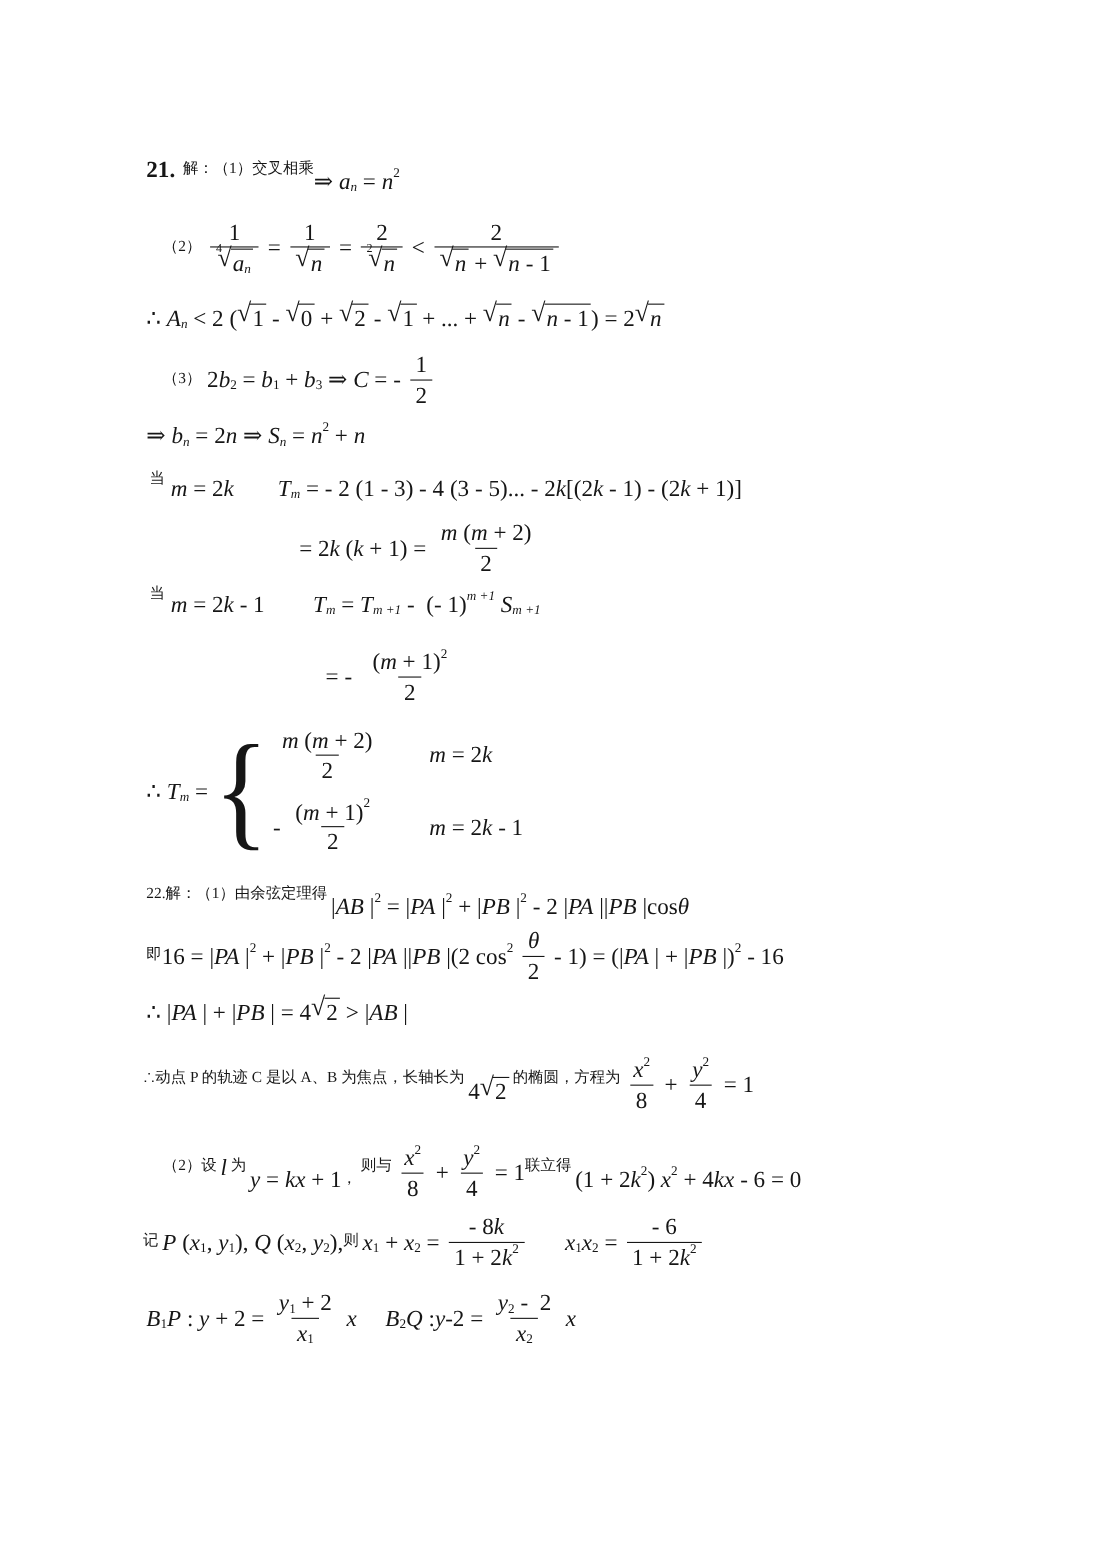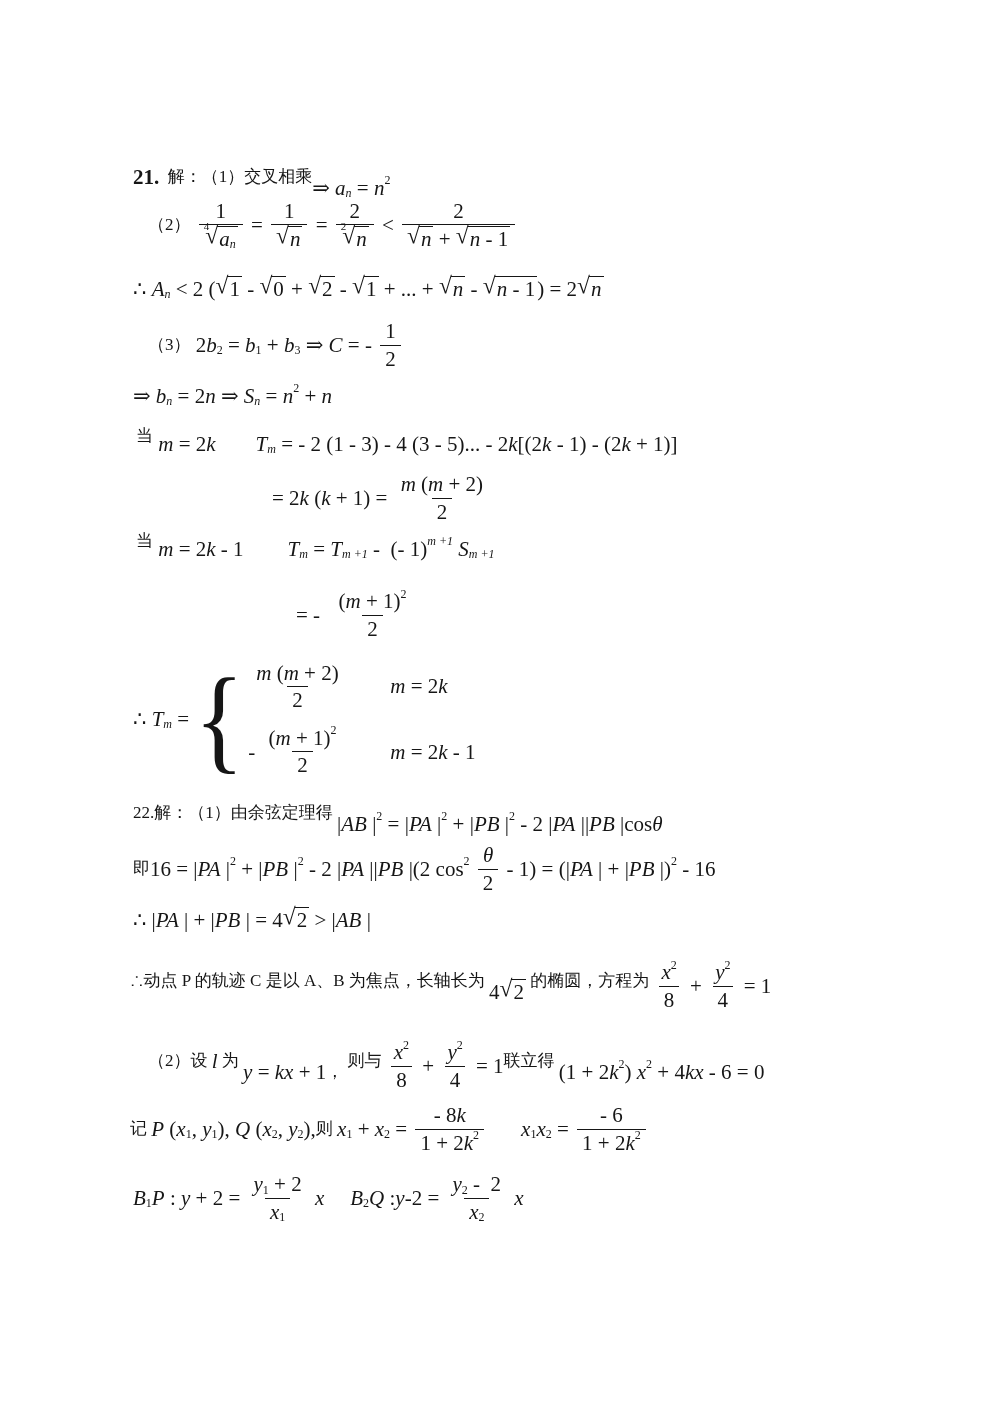--- a/index.html
+++ b/index.html
@@ -16,21 +16,21 @@
   .line {
     position:absolute;
     display:flex;
     align-items:center;
     font-size:21px;
     white-space:pre;
     line-height:1.15;
   }
   .t   { white-space:pre; }
   .v   { font-style:italic; white-space:pre; }
-  .c   { font-size:17px; white-space:pre; }
+  .c   { font-size:14px; white-space:pre; }
   .bold{ font-weight:bold; white-space:pre; }
   .sub { font-size:12px; transform:translateY(6px); white-space:pre; }
   .sup { font-size:12px; transform:translateY(-7px); white-space:pre; }
   .i   { font-style:italic; }
   .grp { display:inline-flex; align-items:center; position:relative; white-space:pre; }
   .sd1 { top:5px; }
   .sd2 { top:11px; }
   .raise { top:-8px; }
   .gapt { display:inline-block; height:1px; }
   
@@ -55,21 +55,21 @@
   }
   .pw-col { display:inline-flex; flex-direction:column; gap:14px; }
   .pw-row { display:inline-flex; align-items:center; }
   .pw-f { display:inline-flex; align-items:center; min-width:112px; }
   .pw-cond { display:inline-flex; align-items:center; margin-left:30px; }
 </style>
 </head>
 <body>
 
 <div class="page">
-  <div class="line" style="left:133px; top:136px; height:36px;margin-top:23px;"><span class="bold">21.</span><span class="c">  解：（1）交叉相乘</span><span class="grp sd2"><span class="t">⇒ </span><span class="v">a</span><span class="sub i">n</span><span class="t"> = </span><span class="v">n</span><span class="sup">2</span></span></div>
+  <div class="line" style="left:133px; top:136px; height:36px;"><span class="bold">21.</span><span class="c">  解：（1）交叉相乘</span><span class="grp sd2"><span class="t">⇒ </span><span class="v">a</span><span class="sub i">n</span><span class="t"> = </span><span class="v">n</span><span class="sup">2</span></span></div>
   <div class="line" style="left:148px; top:192px; height:66px;"><span class="c">（2）</span><span class="t"> </span><span class="frac"><span class="num"><span class="t">1</span></span><span class="den"><span class="sqrt"><span class="ridx">4</span><span class="rsign">√</span><span class="rand"><span class="v">a</span><span class="sub i">n</span></span></span></span></span><span class="t"> = </span><span class="frac"><span class="num"><span class="t">1</span></span><span class="den"><span class="sqrt"><span class="rsign">√</span><span class="rand"><span class="v">n</span></span></span></span></span><span class="t"> = </span><span class="frac"><span class="num"><span class="t">2</span></span><span class="den"><span class="sqrt"><span class="ridx">2</span><span class="rsign">√</span><span class="rand"><span class="v">n</span></span></span></span></span><span class="t"> &lt; </span><span class="frac"><span class="num"><span class="t">2</span></span><span class="den"><span class="sqrt"><span class="rsign">√</span><span class="rand"><span class="v">n</span></span></span><span class="t"> + </span><span class="sqrt"><span class="rsign">√</span><span class="rand"><span class="v">n</span><span class="t"> - 1</span></span></span></span></span></div>
   <div class="line" style="left:133px; top:270px; height:38px;"><span class="t">∴ </span><span class="v">A</span><span class="sub i">n</span><span class="t"> &lt; 2 (</span><span class="sqrt"><span class="rsign">√</span><span class="rand"><span class="t">1</span></span></span><span class="t"> - </span><span class="sqrt"><span class="rsign">√</span><span class="rand"><span class="t">0</span></span></span><span class="t"> + </span><span class="sqrt"><span class="rsign">√</span><span class="rand"><span class="t">2</span></span></span><span class="t"> - </span><span class="sqrt"><span class="rsign">√</span><span class="rand"><span class="t">1</span></span></span><span class="t"> + ... + </span><span class="sqrt"><span class="rsign">√</span><span class="rand"><span class="v">n</span></span></span><span class="t"> - </span><span class="sqrt"><span class="rsign">√</span><span class="rand"><span class="v">n</span><span class="t"> - 1</span></span></span><span class="t">) = 2</span><span class="sqrt"><span class="rsign">√</span><span class="rand"><span class="v">n</span></span></span></div>
   <div class="line" style="left:148px; top:316px; height:58px;"><span class="c">（3）</span><span class="t"> 2</span><span class="v">b</span><span class="sub">2</span><span class="t"> = </span><span class="v">b</span><span class="sub">1</span><span class="t"> + </span><span class="v">b</span><span class="sub">3</span><span class="t"> ⇒ </span><span class="v">C</span><span class="t"> = - </span><span class="frac"><span class="num"><span class="t">1</span></span><span class="den"><span class="t">2</span></span></span></div>
   <div class="line" style="left:133px; top:380px; height:32px;"><span class="t">⇒ </span><span class="v">b</span><span class="sub i">n</span><span class="t"> = 2</span><span class="v">n</span><span class="t"> ⇒ </span><span class="v">S</span><span class="sub i">n</span><span class="t"> = </span><span class="v">n</span><span class="sup">2</span><span class="t"> + </span><span class="v">n</span></div>
   <div class="line" style="left:136px; top:426px; height:36px;"><span class="grp raise"><span class="c">当</span></span><span class="t"> </span><span class="v">m</span><span class="t"> = 2</span><span class="v">k</span><span class="gapt" style="width: 40px;"></span><span class="v">T</span><span class="sub i">m</span><span class="t"> = - 2 (1 - 3) - 4 (3 - 5)... - 2</span><span class="v">k</span><span class="t">[(2</span><span class="v">k</span><span class="t"> - 1) - (2</span><span class="v">k</span><span class="t"> + 1)]</span></div>
   <div class="line" style="left:272px; top:470px; height:56px;"><span class="t">= 2</span><span class="v">k</span><span class="t"> (</span><span class="v">k</span><span class="t"> + 1) = </span><span class="frac"><span class="num"><span class="v">m</span><span class="t"> (</span><span class="v">m</span><span class="t"> + 2)</span></span><span class="den"><span class="t">2</span></span></span></div>
   <div class="line" style="left:136px; top:531px; height:36px;"><span class="grp raise"><span class="c">当</span></span><span class="t"> </span><span class="v">m</span><span class="t"> = 2</span><span class="v">k</span><span class="t"> - 1</span><span class="gapt" style="width: 44px;"></span><span class="v">T</span><span class="sub i">m</span><span class="t"> = </span><span class="v">T</span><span class="sub i">m +1</span><span class="t"> -  (- 1)</span><span class="sup i">m +1</span><span class="t"> </span><span class="v">S</span><span class="sub i">m +1</span></div>
   <div class="line" style="left:296px; top:585px; height:60px;"><span class="t">= -  </span><span class="frac"><span class="num"><span class="t">(</span><span class="v">m</span><span class="t"> + 1)</span><span class="sup">2</span></span><span class="den"><span class="t">2</span></span></span></div>
   <div class="line" style="left:133px; top:656px; height:126px;"><span class="t">∴ </span><span class="v">T</span><span class="sub i">m</span><span class="t"> = </span><span class="pw"><span class="pw-brace">{</span><span class="pw-col"><span class="pw-row"><span class="pw-f"><span class="frac"><span class="num"><span class="v">m</span><span class="t"> (</span><span class="v">m</span><span class="t"> + 2)</span></span><span class="den"><span class="t">2</span></span></span></span><span class="pw-cond"><span class="v">m</span><span class="t"> = 2</span><span class="v">k</span></span></span><span class="pw-row"><span class="pw-f"><span class="t">- </span><span class="frac"><span class="num"><span class="t">(</span><span class="v">m</span><span class="t"> + 1)</span><span class="sup">2</span></span><span class="den"><span class="t">2</span></span></span></span><span class="pw-cond"><span class="v">m</span><span class="t"> = 2</span><span class="v">k</span><span class="t"> - 1</span></span></span></span></span></div>
   <div class="line" style="left:133px; top:792px; height:42px;"><span class="c">22.解：（1）由余弦定理得 </span><span class="grp sd2"><span class="t">|</span><span class="v">AB</span><span class="t"> |</span><span class="sup">2</span><span class="t"> = |</span><span class="v">PA</span><span class="t"> |</span><span class="sup">2</span><span class="t"> + |</span><span class="v">PB</span><span class="t"> |</span><span class="sup">2</span><span class="t"> - 2 |</span><span class="v">PA</span><span class="t"> ||</span><span class="v">PB</span><span class="t"> |cos</span><span class="v">θ</span></span></div>

